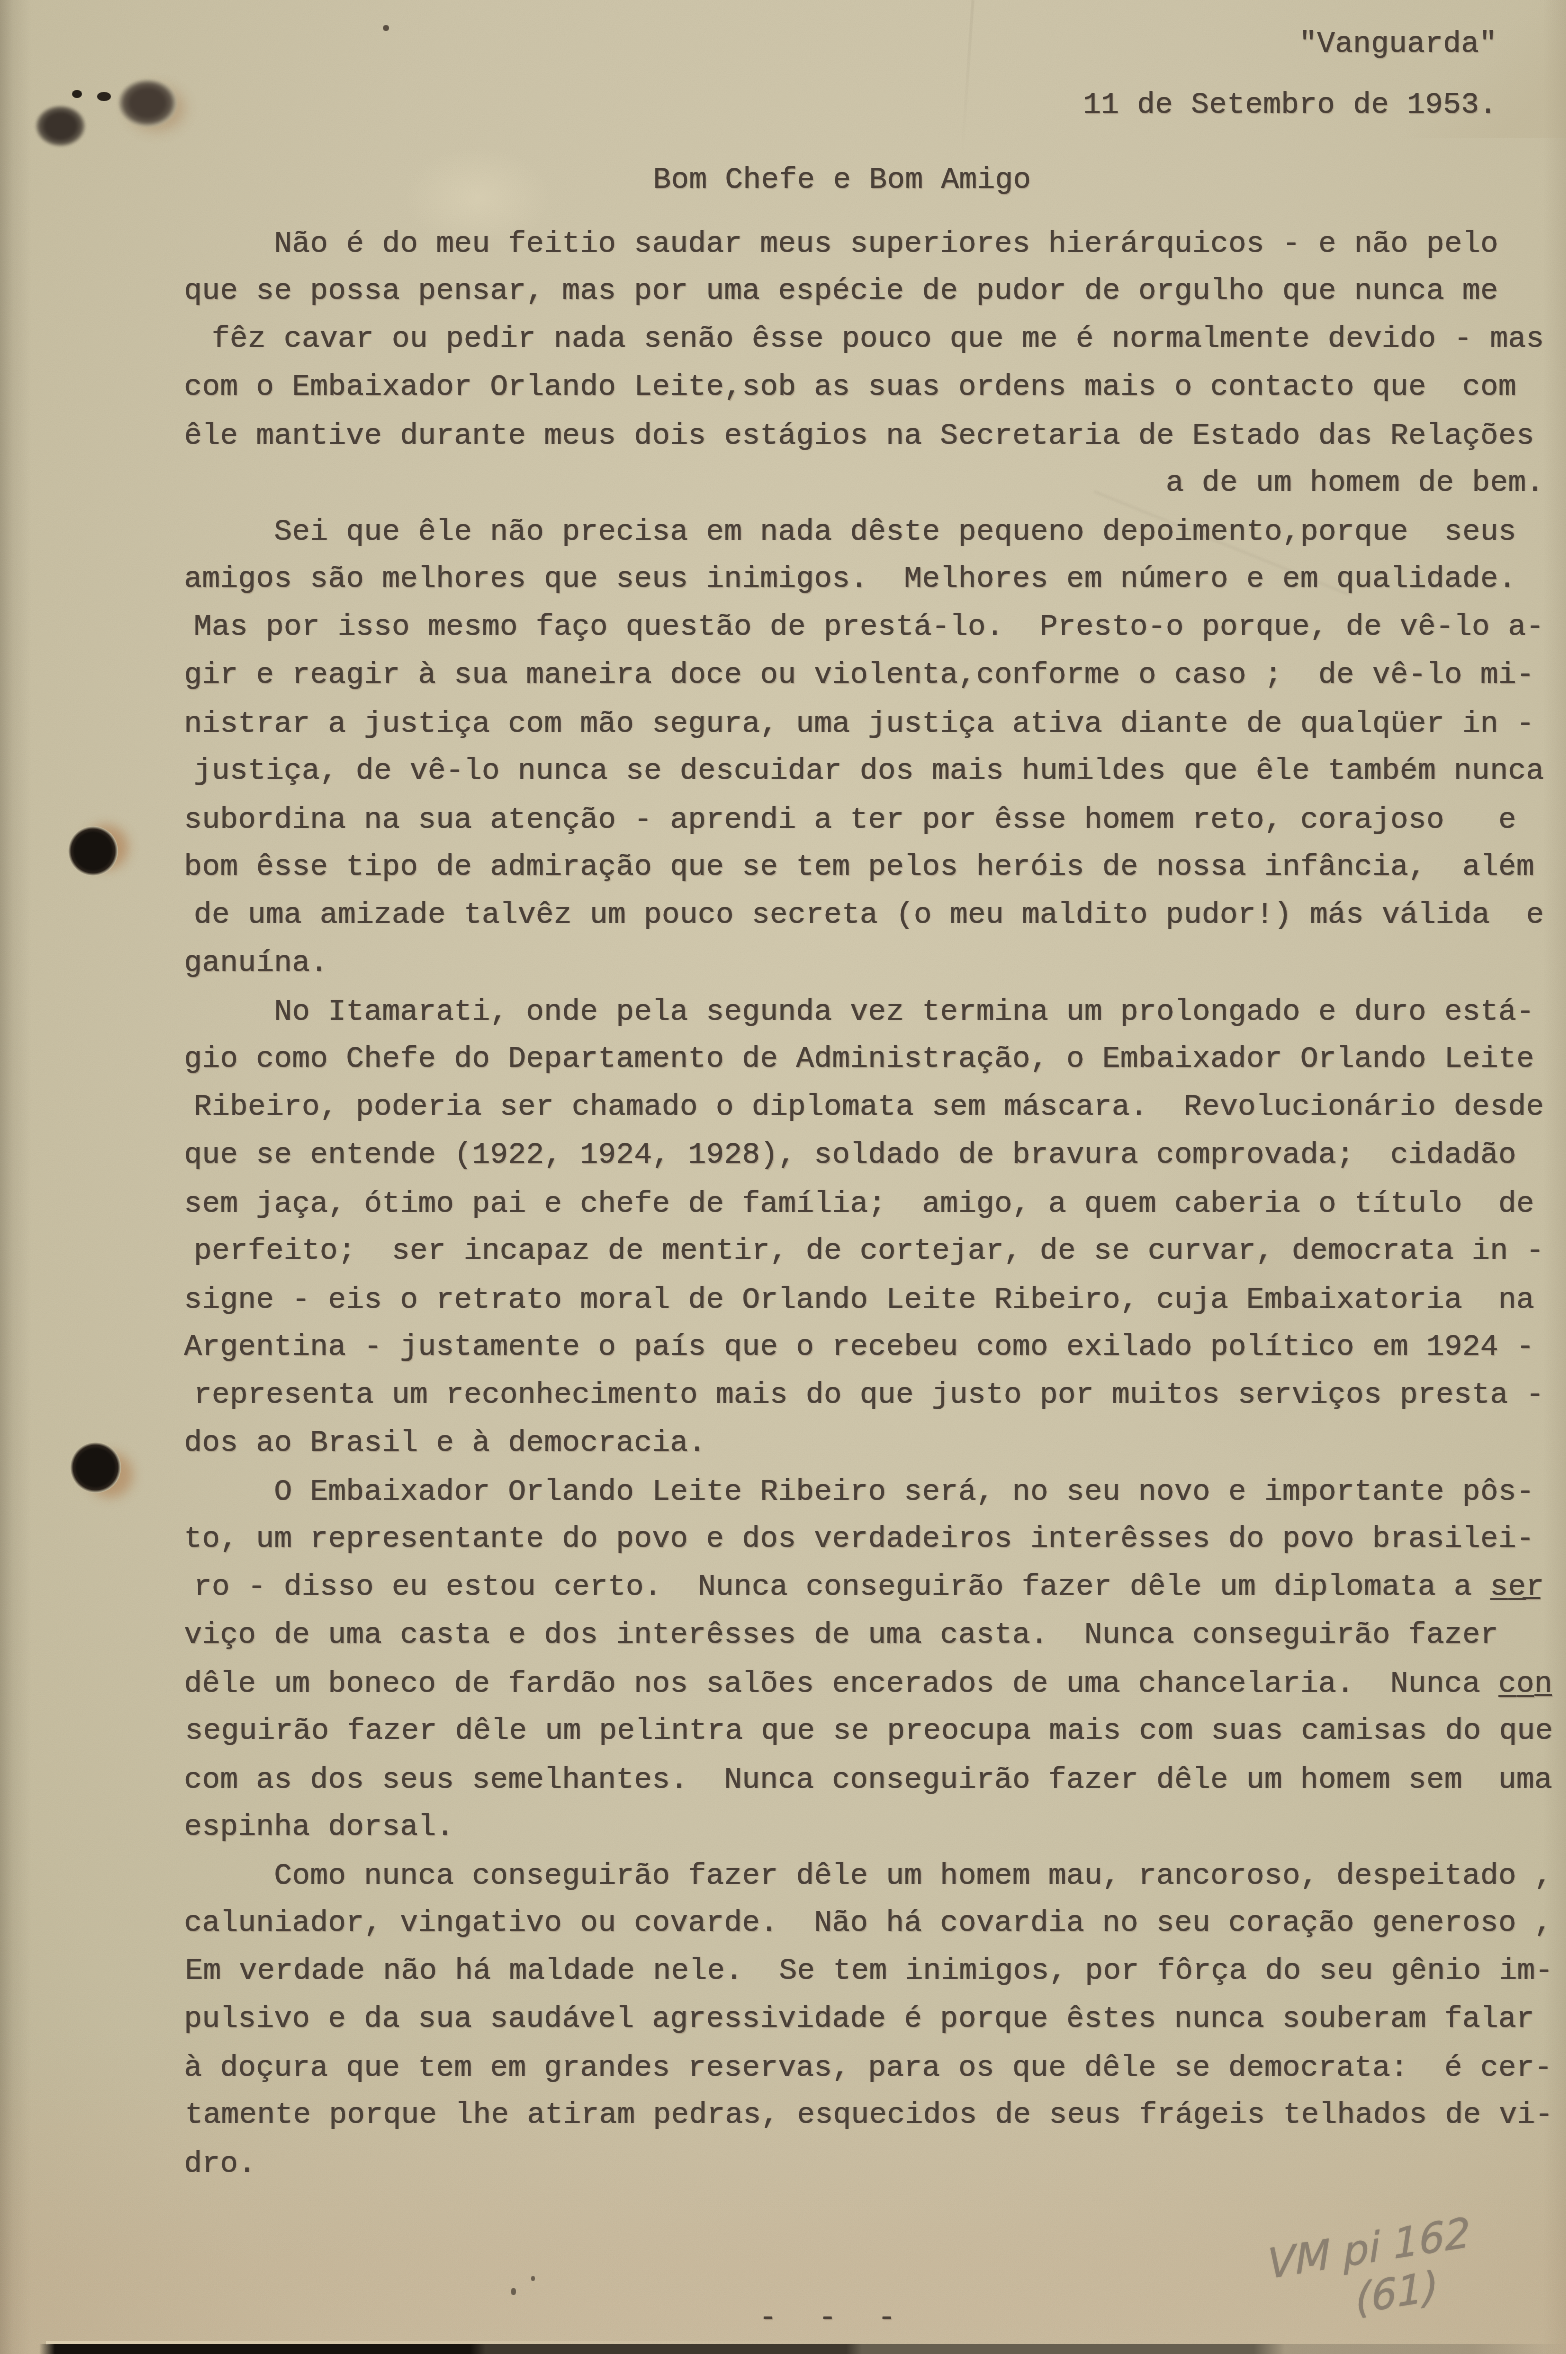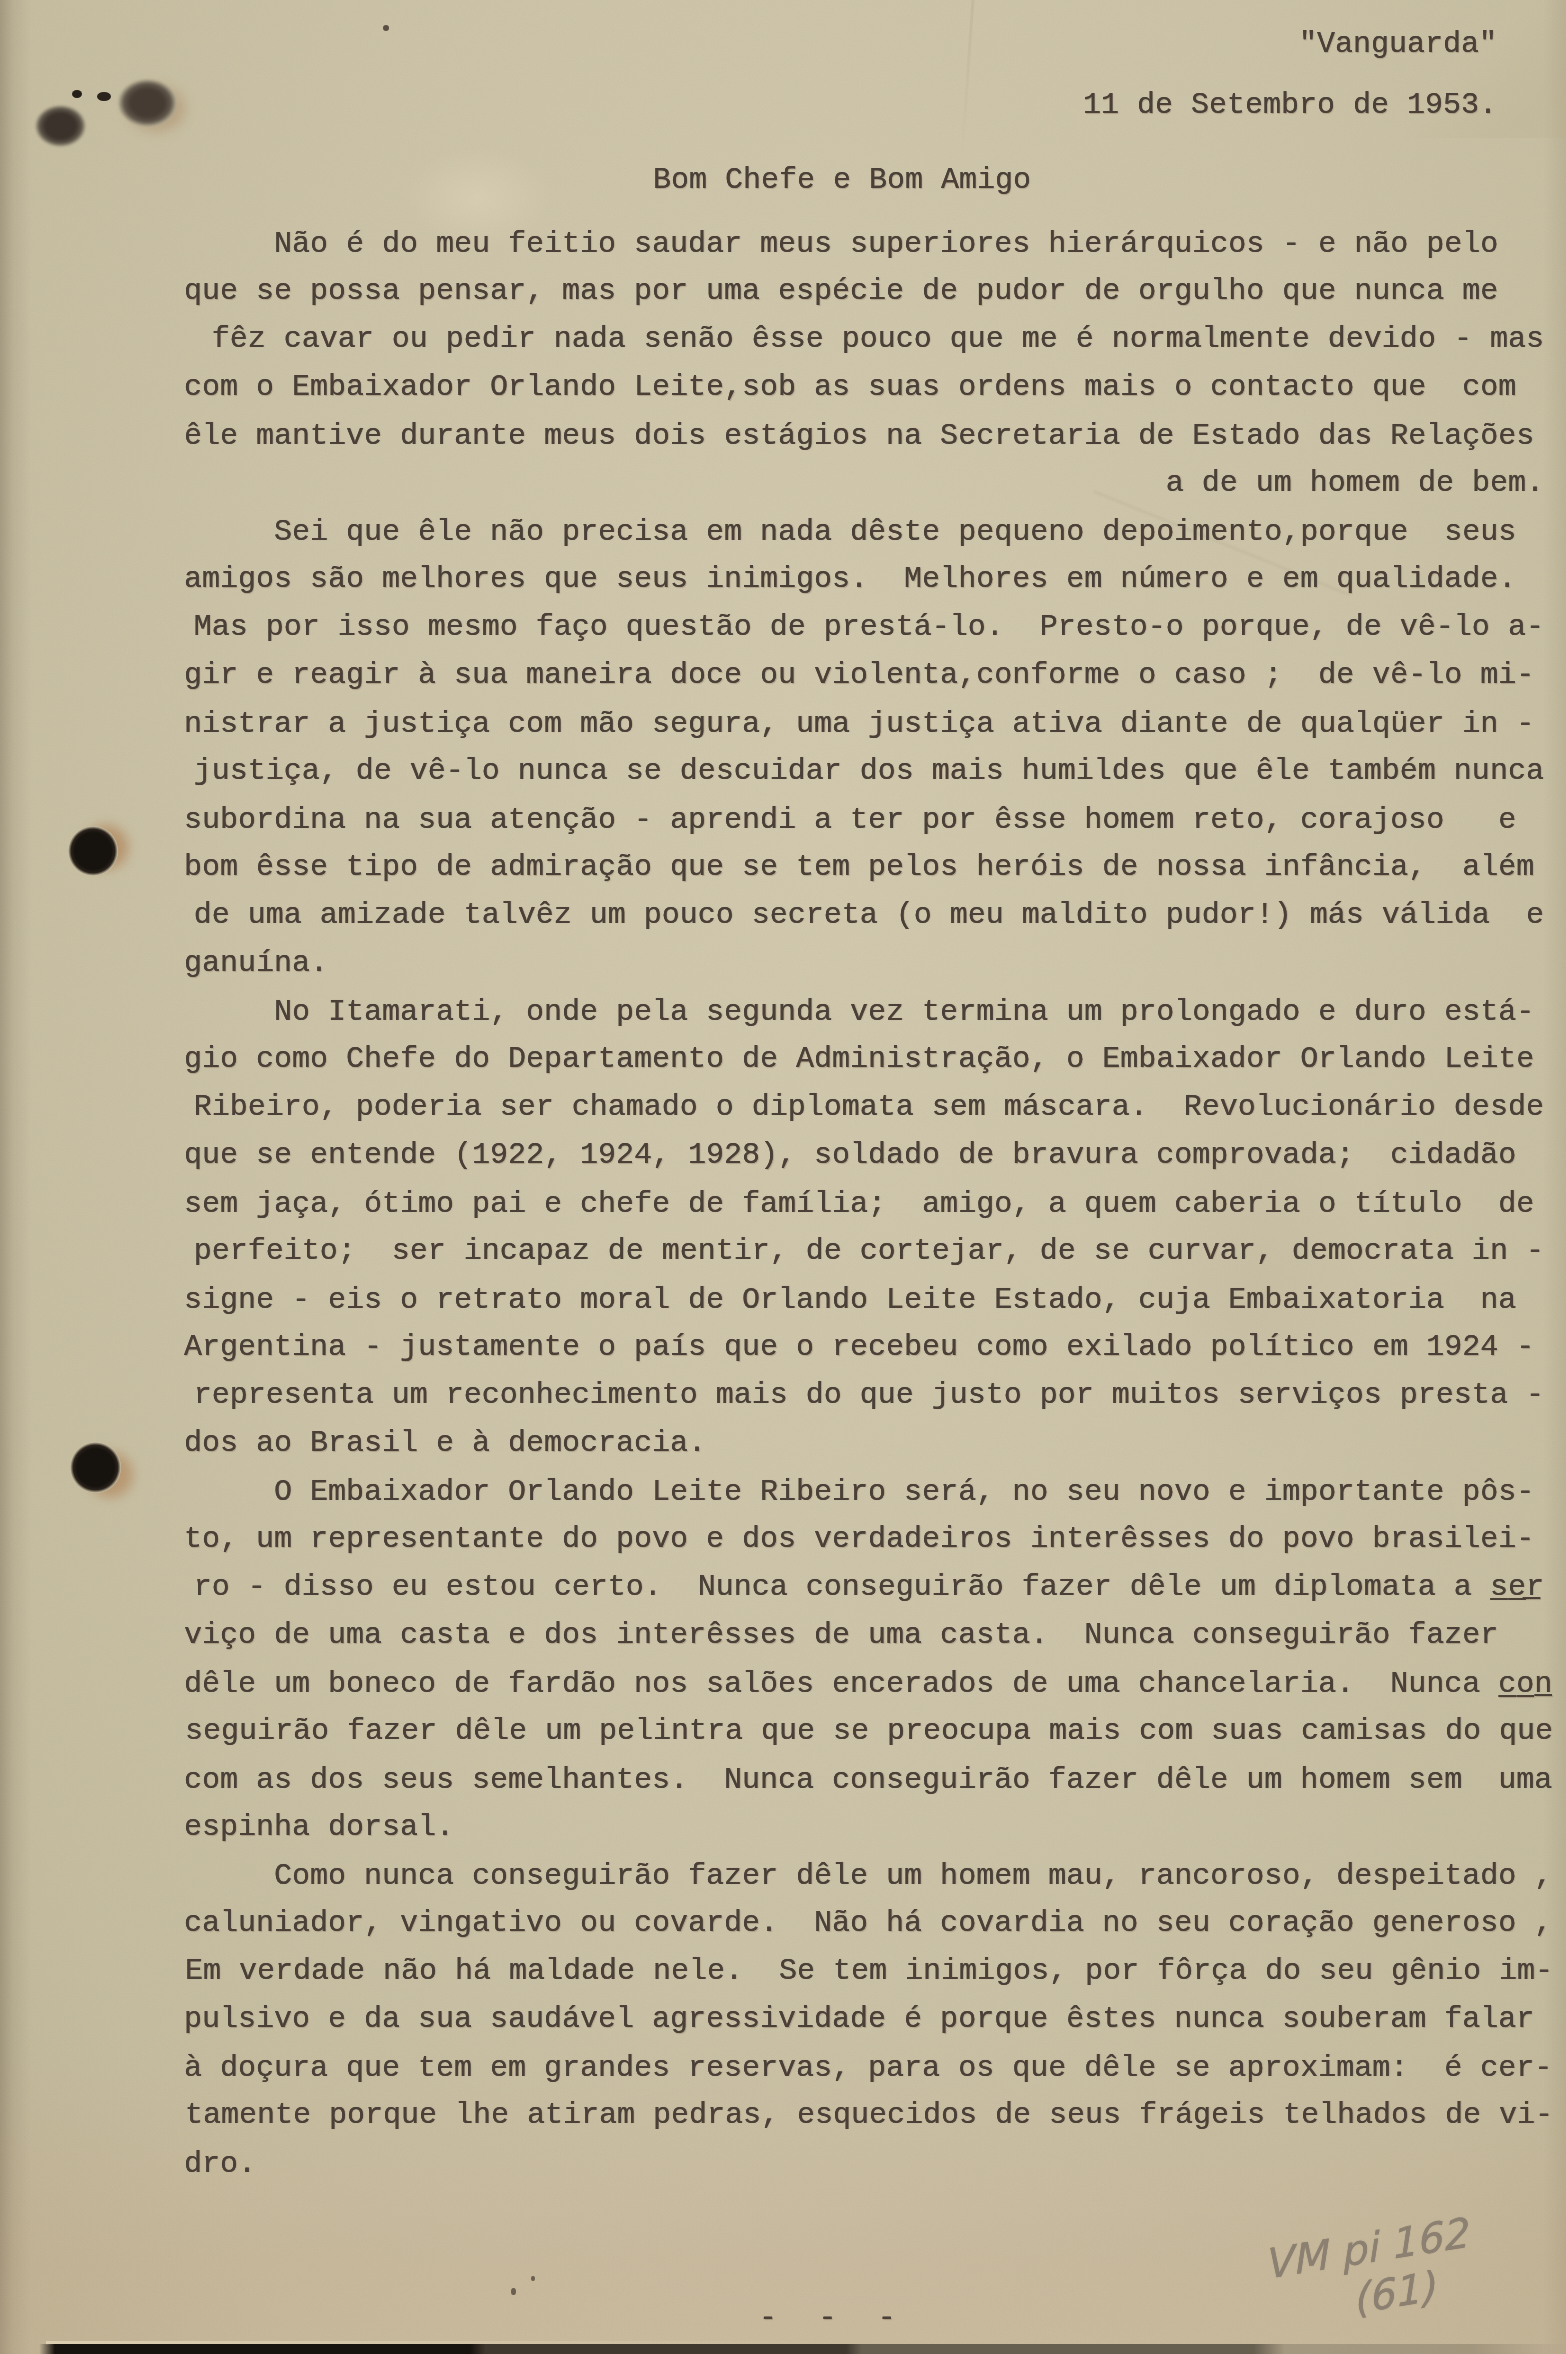--- a/index.html
+++ b/index.html
@@ -138,41 +138,41 @@
       <div class="typed tl">de uma amizade talvêz um pouco secreta (o meu maldito pudor!) más válida  e</div>
       <div class="typed tl">ganuína.</div>
     </div>
     <div class="para">
       <div class="typed tl">     No Itamarati, onde pela segunda vez termina um prolongado e duro está-</div>
       <div class="typed tl">gio como Chefe do Departamento de Administração, o Embaixador Orlando Leite</div>
       <div class="typed tl">Ribeiro, poderia ser chamado o diplomata sem máscara.  Revolucionário desde</div>
       <div class="typed tl">que se entende (1922, 1924, 1928), soldado de bravura comprovada;  cidadão</div>
       <div class="typed tl">sem jaça, ótimo pai e chefe de família;  amigo, a quem caberia o título  de</div>
       <div class="typed tl">perfeito;  ser incapaz de mentir, de cortejar, de se curvar, democrata in -</div>
-      <div class="typed tl">signe - eis o retrato moral de Orlando Leite Estado, cuja Embaixatoria  na</div>
+      <div class="typed tl">signe - eis o retrato moral de Orlando Leite Ribeiro, cuja Embaixatoria  na</div>
       <div class="typed tl">Argentina - justamente o país que o recebeu como exilado político em 1924 -</div>
       <div class="typed tl">representa um reconhecimento mais do que justo por muitos serviços presta -</div>
       <div class="typed tl">dos ao Brasil e à democracia.</div>
     </div>
     <div class="para">
       <div class="typed tl">     O Embaixador Orlando Leite Ribeiro será, no seu novo e importante pôs-</div>
       <div class="typed tl">to, um representante do povo e dos verdadeiros interêsses do povo brasilei-</div>
       <div class="typed tl">ro - disso eu estou certo.  Nunca conseguirão fazer dêle um diplomata a s̲e̲r̲</div>
       <div class="typed tl">viço de uma casta e dos interêsses de uma casta.  Nunca conseguirão fazer</div>
       <div class="typed tl">dêle um boneco de fardão nos salões encerados de uma chancelaria.  Nunca c̲o̲n̲</div>
       <div class="typed tl">seguirão fazer dêle um pelintra que se preocupa mais com suas camisas do que</div>
       <div class="typed tl">com as dos seus semelhantes.  Nunca conseguirão fazer dêle um homem sem  uma</div>
       <div class="typed tl">espinha dorsal.</div>
     </div>
     <div class="para">
       <div class="typed tl">     Como nunca conseguirão fazer dêle um homem mau, rancoroso, despeitado ,</div>
       <div class="typed tl">caluniador, vingativo ou covarde.  Não há covardia no seu coração generoso ,</div>
       <div class="typed tl">Em verdade não há maldade nele.  Se tem inimigos, por fôrça do seu gênio im-</div>
       <div class="typed tl">pulsivo e da sua saudável agressividade é porque êstes nunca souberam falar</div>
-      <div class="typed tl">à doçura que tem em grandes reservas, para os que dêle se aproximam:  é cer-</div>
+      <div class="typed tl">à doçura que tem em grandes reservas, para os que dêle se democrata:  é cer-</div>
       <div class="typed tl">tamente porque lhe atiram pedras, esquecidos de seus frágeis telhados de vi-</div>
       <div class="typed tl">dro.</div>
     </div>
   </div>
 
   <div class="typed separator">-  -  -</div>
 
   <div class="hand">
     <div>VM pi 162</div>
     <div class="hand2">(61)</div>

